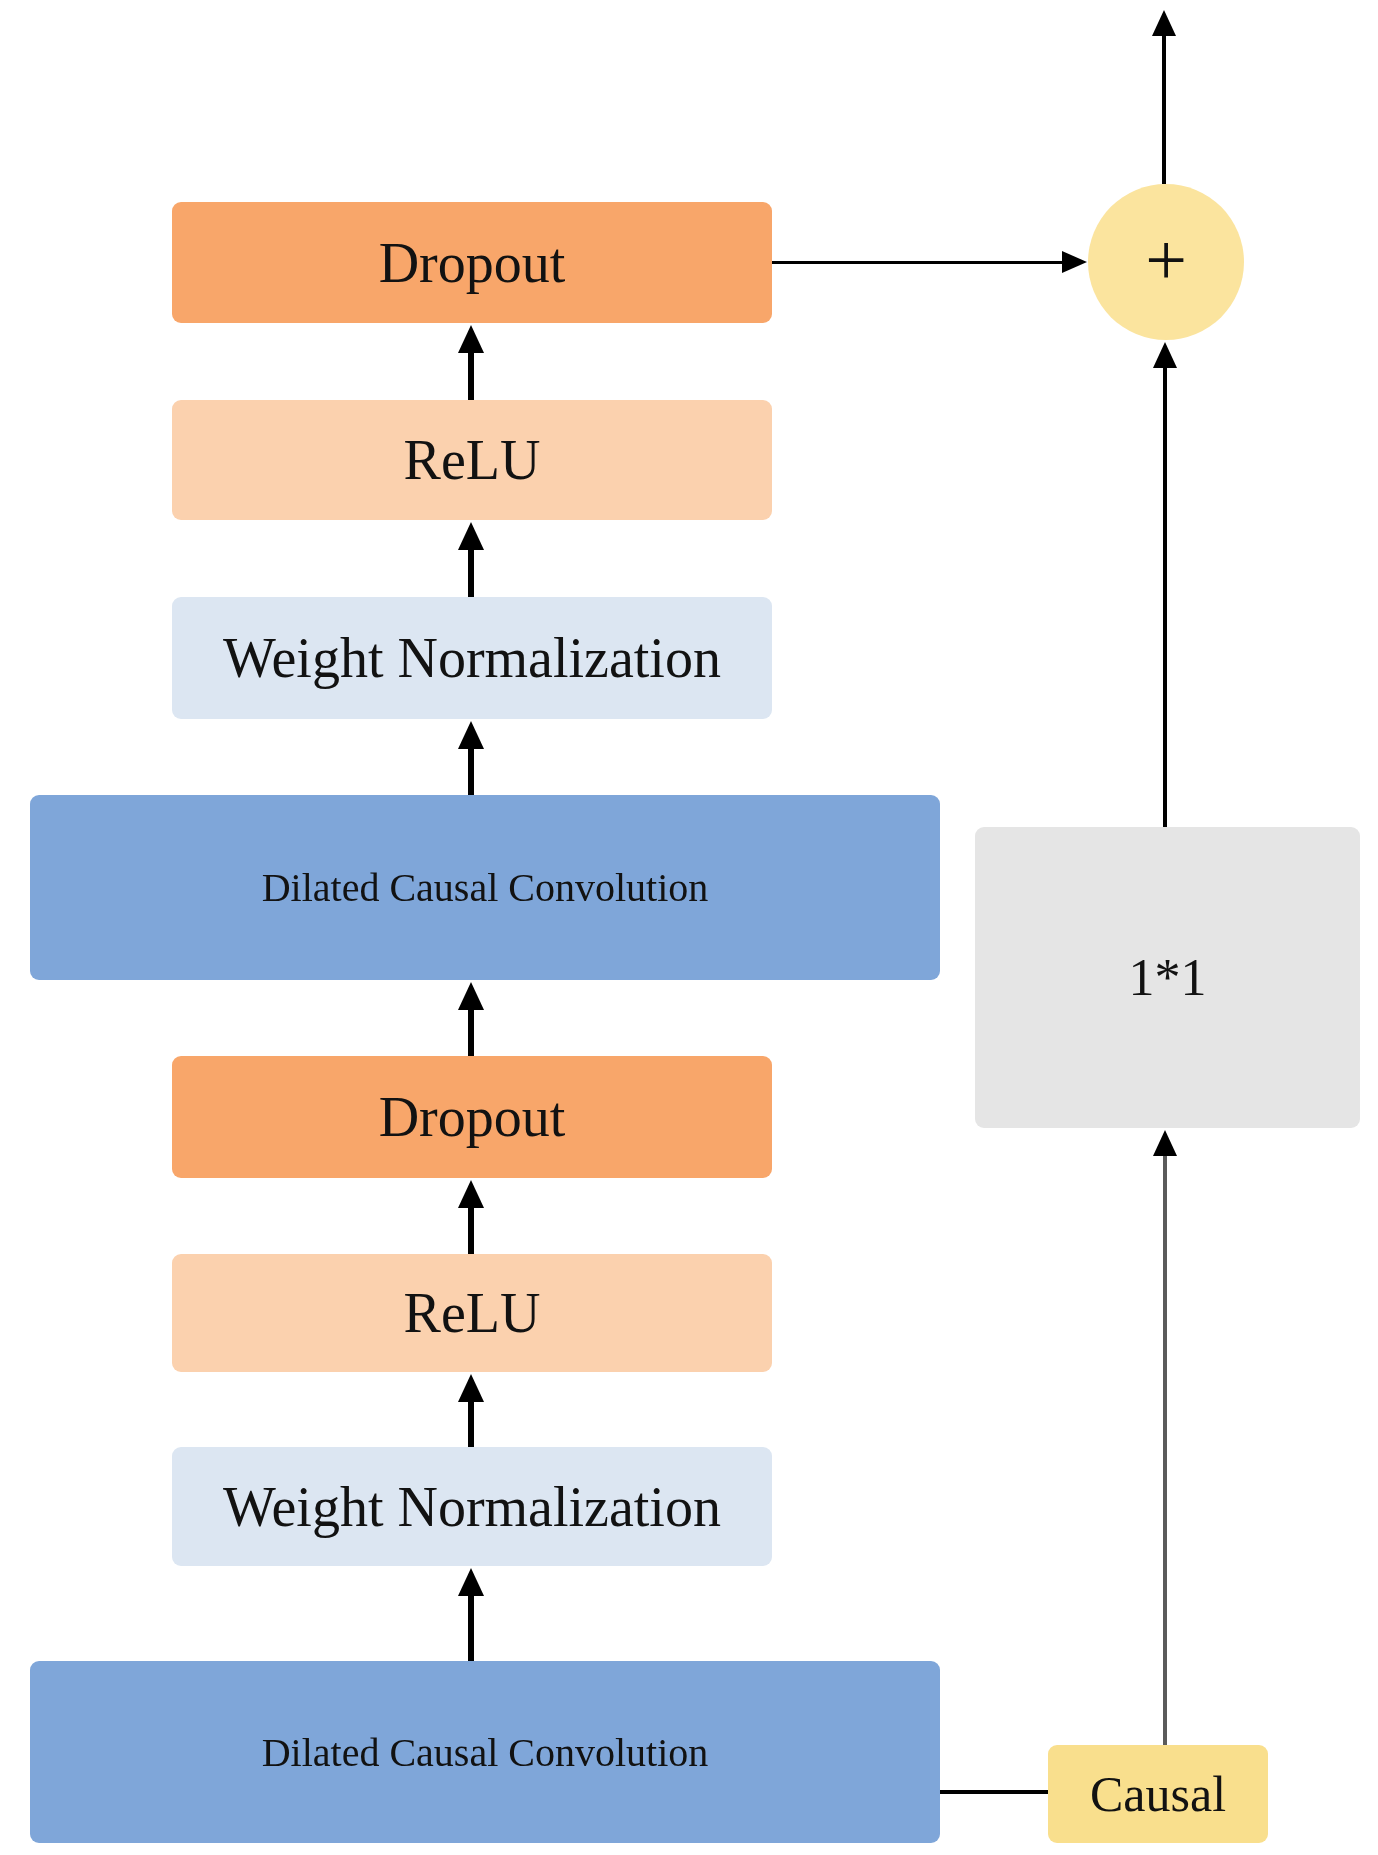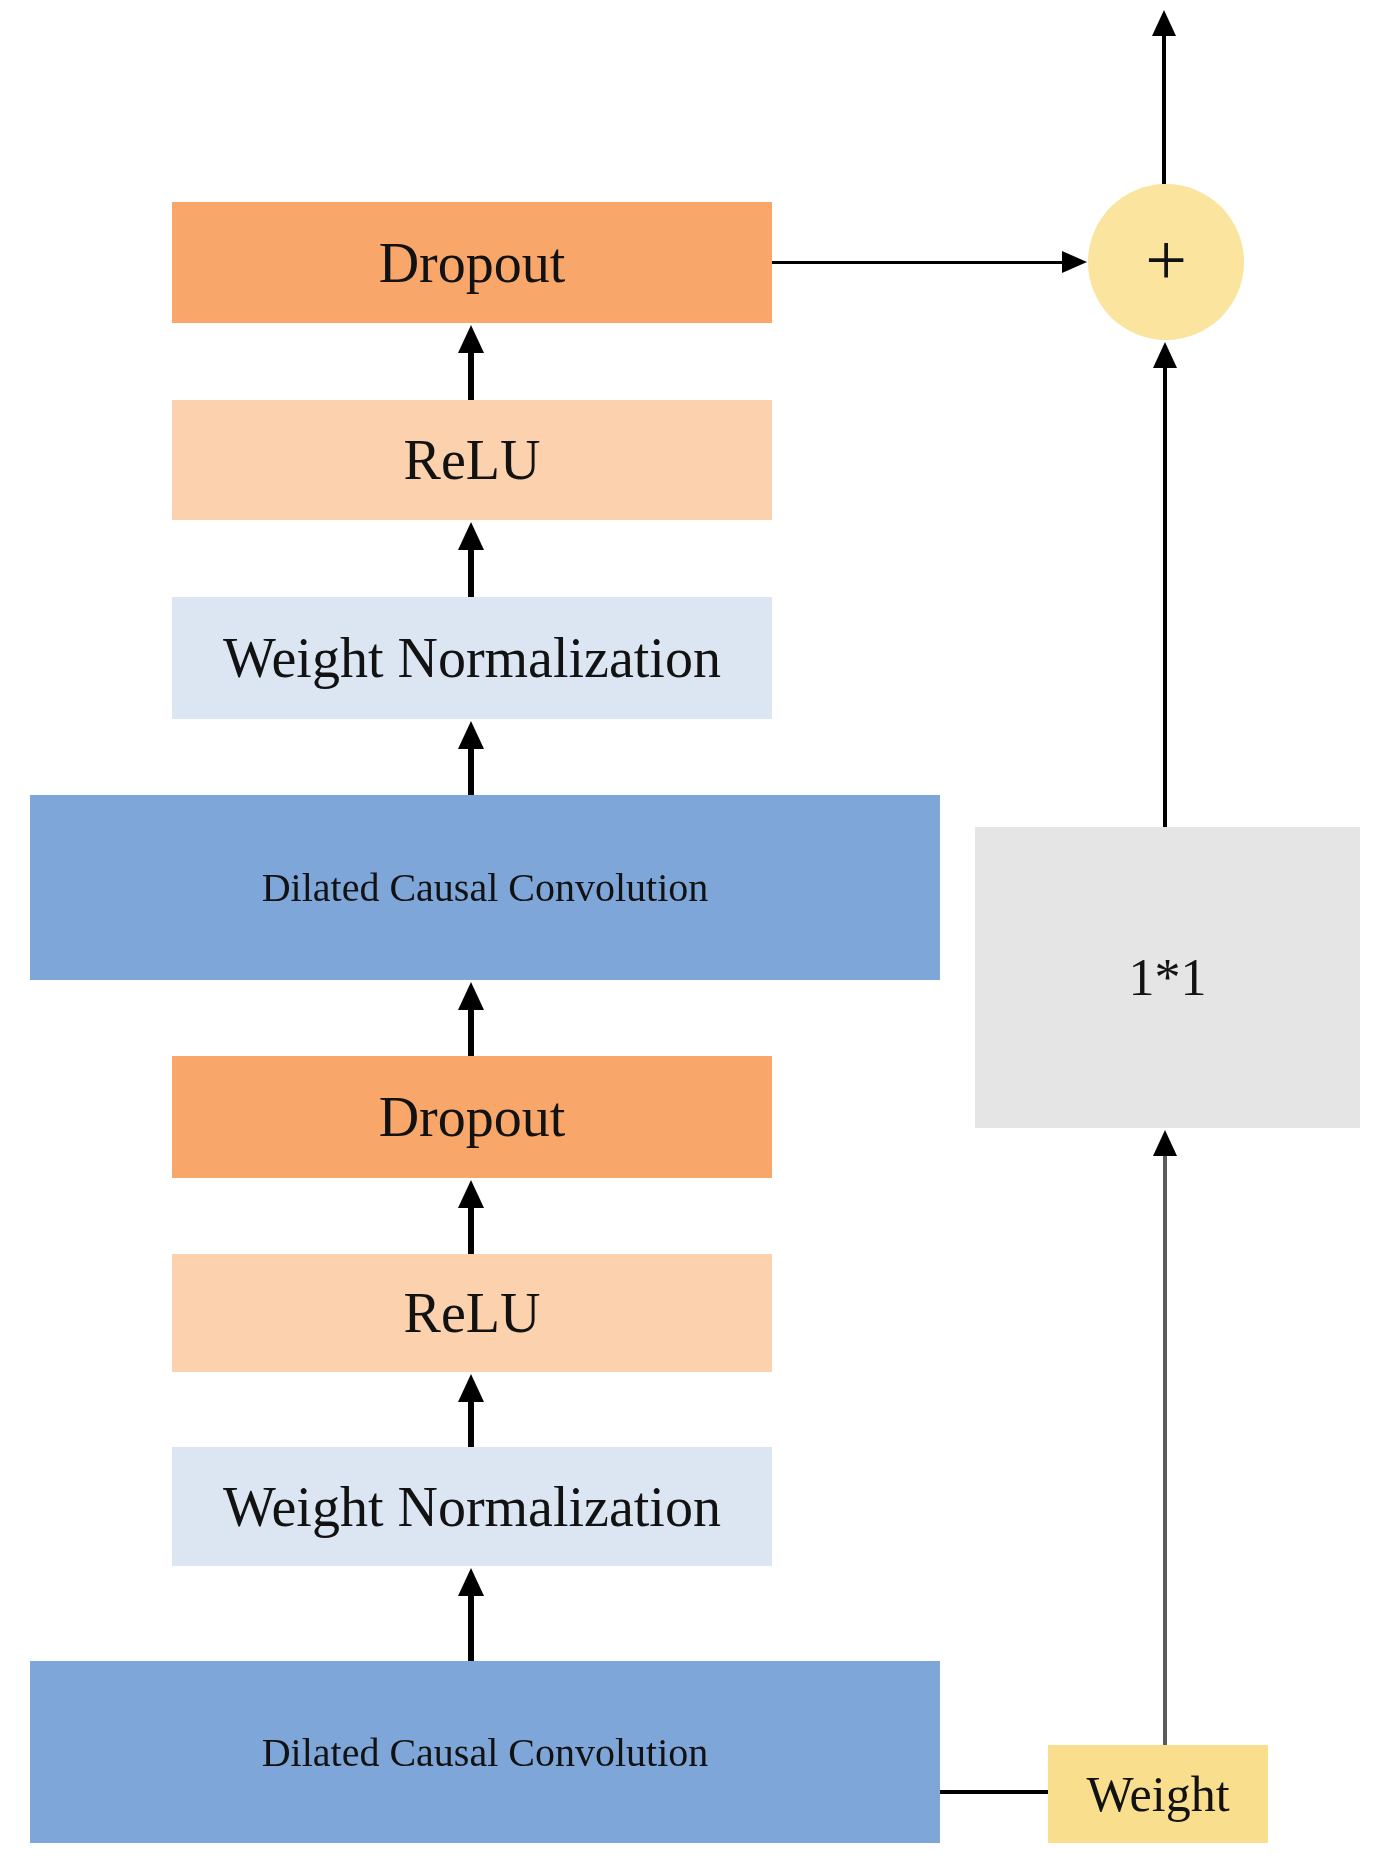--- a/index.html
+++ b/index.html
@@ -10,20 +10,21 @@
     font-family:"Liberation Serif", serif;
     color:#121212;
     overflow:hidden;
   }
   .box{
     position:absolute;
     display:flex;align-items:center;justify-content:center;
     text-align:center;
     font-size:56px;
     color:#121212;
+    border-radius:9px;
   }
   .box .lbl{white-space:nowrap;}
   .wide{font-size:40px;}
   .circle{border-radius:50%;}
 
   
   .varrow{
     position:absolute;
     display:flex;flex-direction:column;align-items:center;
   }
@@ -123,21 +124,21 @@
     <span class="lbl">Dilated Causal Convolution</span>
   </div>
 
   <div class="box" id="conv1x1" style="background: #e5e5e5;">
     <div>
       <div>1*1</div>
     </div>
   </div>
 
   <div class="box" id="input-node" style="background: rgb(249, 223, 141);">
-    <span class="lbl">Weight</span>
+    <span class="lbl">Causal</span>
   </div>
 
   <div class="box circle" id="sum-node" style="background: rgb(251, 228, 158);">
     <span class="plus">+</span>
   </div>
 
   <div class="varrow" id="a-relu1-dropout1">
     <div class="head"></div>
       <div class="shaft"></div>
   </div>

